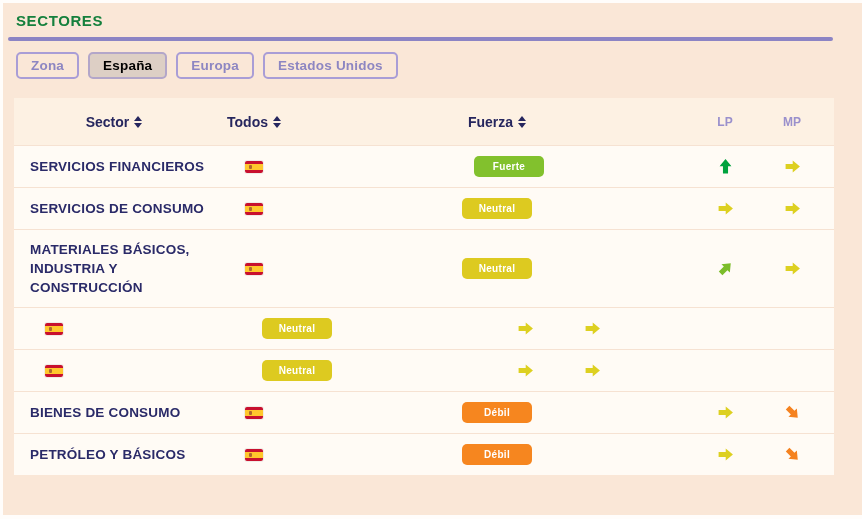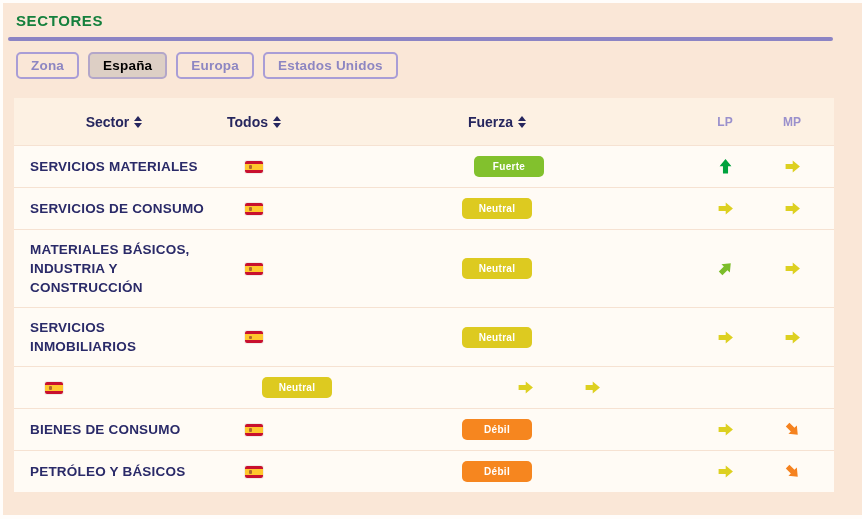--- a/index.html
+++ b/index.html
@@ -135,21 +135,21 @@
       </div>
       <div class="th col-lp th-minor">
         <span>LP</span>
       </div>
       <div class="th col-mp th-minor">
         <span>MP</span>
       </div>
     </div>
     <div>
   <div class="row">
-    <div class="cell sector col-sector">SERVICIOS MATERIALES</div>
+    <div class="cell sector col-sector">SERVICIOS FINANCIEROS</div>
     <div class="cell col-zona">
       <span class="flag-es" title="España"></span>
     </div>
     <div class="cell col-fuerza">
       <span class="badge" style="background: rgb(130, 193, 45); margin-left: 24px;">Fuerte</span>
     </div>
     <div class="cell col-lp">
       <svg class="arrow dir-up" viewBox="0 0 16 16" style="color: rgb(0, 163, 62);">
         <path fill="currentColor" d="M1.5 5.6h6.7V2.4L15 8l-6.8 5.6v-3.2H1.5z"></path>
       </svg>
@@ -197,22 +197,20 @@
       </svg>
     </div>
     <div class="cell col-mp">
       <svg class="arrow dir-right" viewBox="0 0 16 16" style="color: rgb(221, 208, 32);">
         <path fill="currentColor" d="M1.5 5.6h6.7V2.4L15 8l-6.8 5.6v-3.2H1.5z"></path>
       </svg>
     </div>
   </div>
 
   <div class="row">
-    <div class="cell sector col-sector">SERVICIOS
-INMOBILIARIOS</div>
     <div class="cell col-zona">
       <span class="flag-es" title="España"></span>
     </div>
     <div class="cell col-fuerza">
       <span class="badge" style="background: rgb(221, 202, 32);">Neutral</span>
     </div>
     <div class="cell col-lp">
       <svg class="arrow dir-right" viewBox="0 0 16 16" style="color: rgb(221, 208, 32);">
         <path fill="currentColor" d="M1.5 5.6h6.7V2.4L15 8l-6.8 5.6v-3.2H1.5z"></path>
       </svg>

